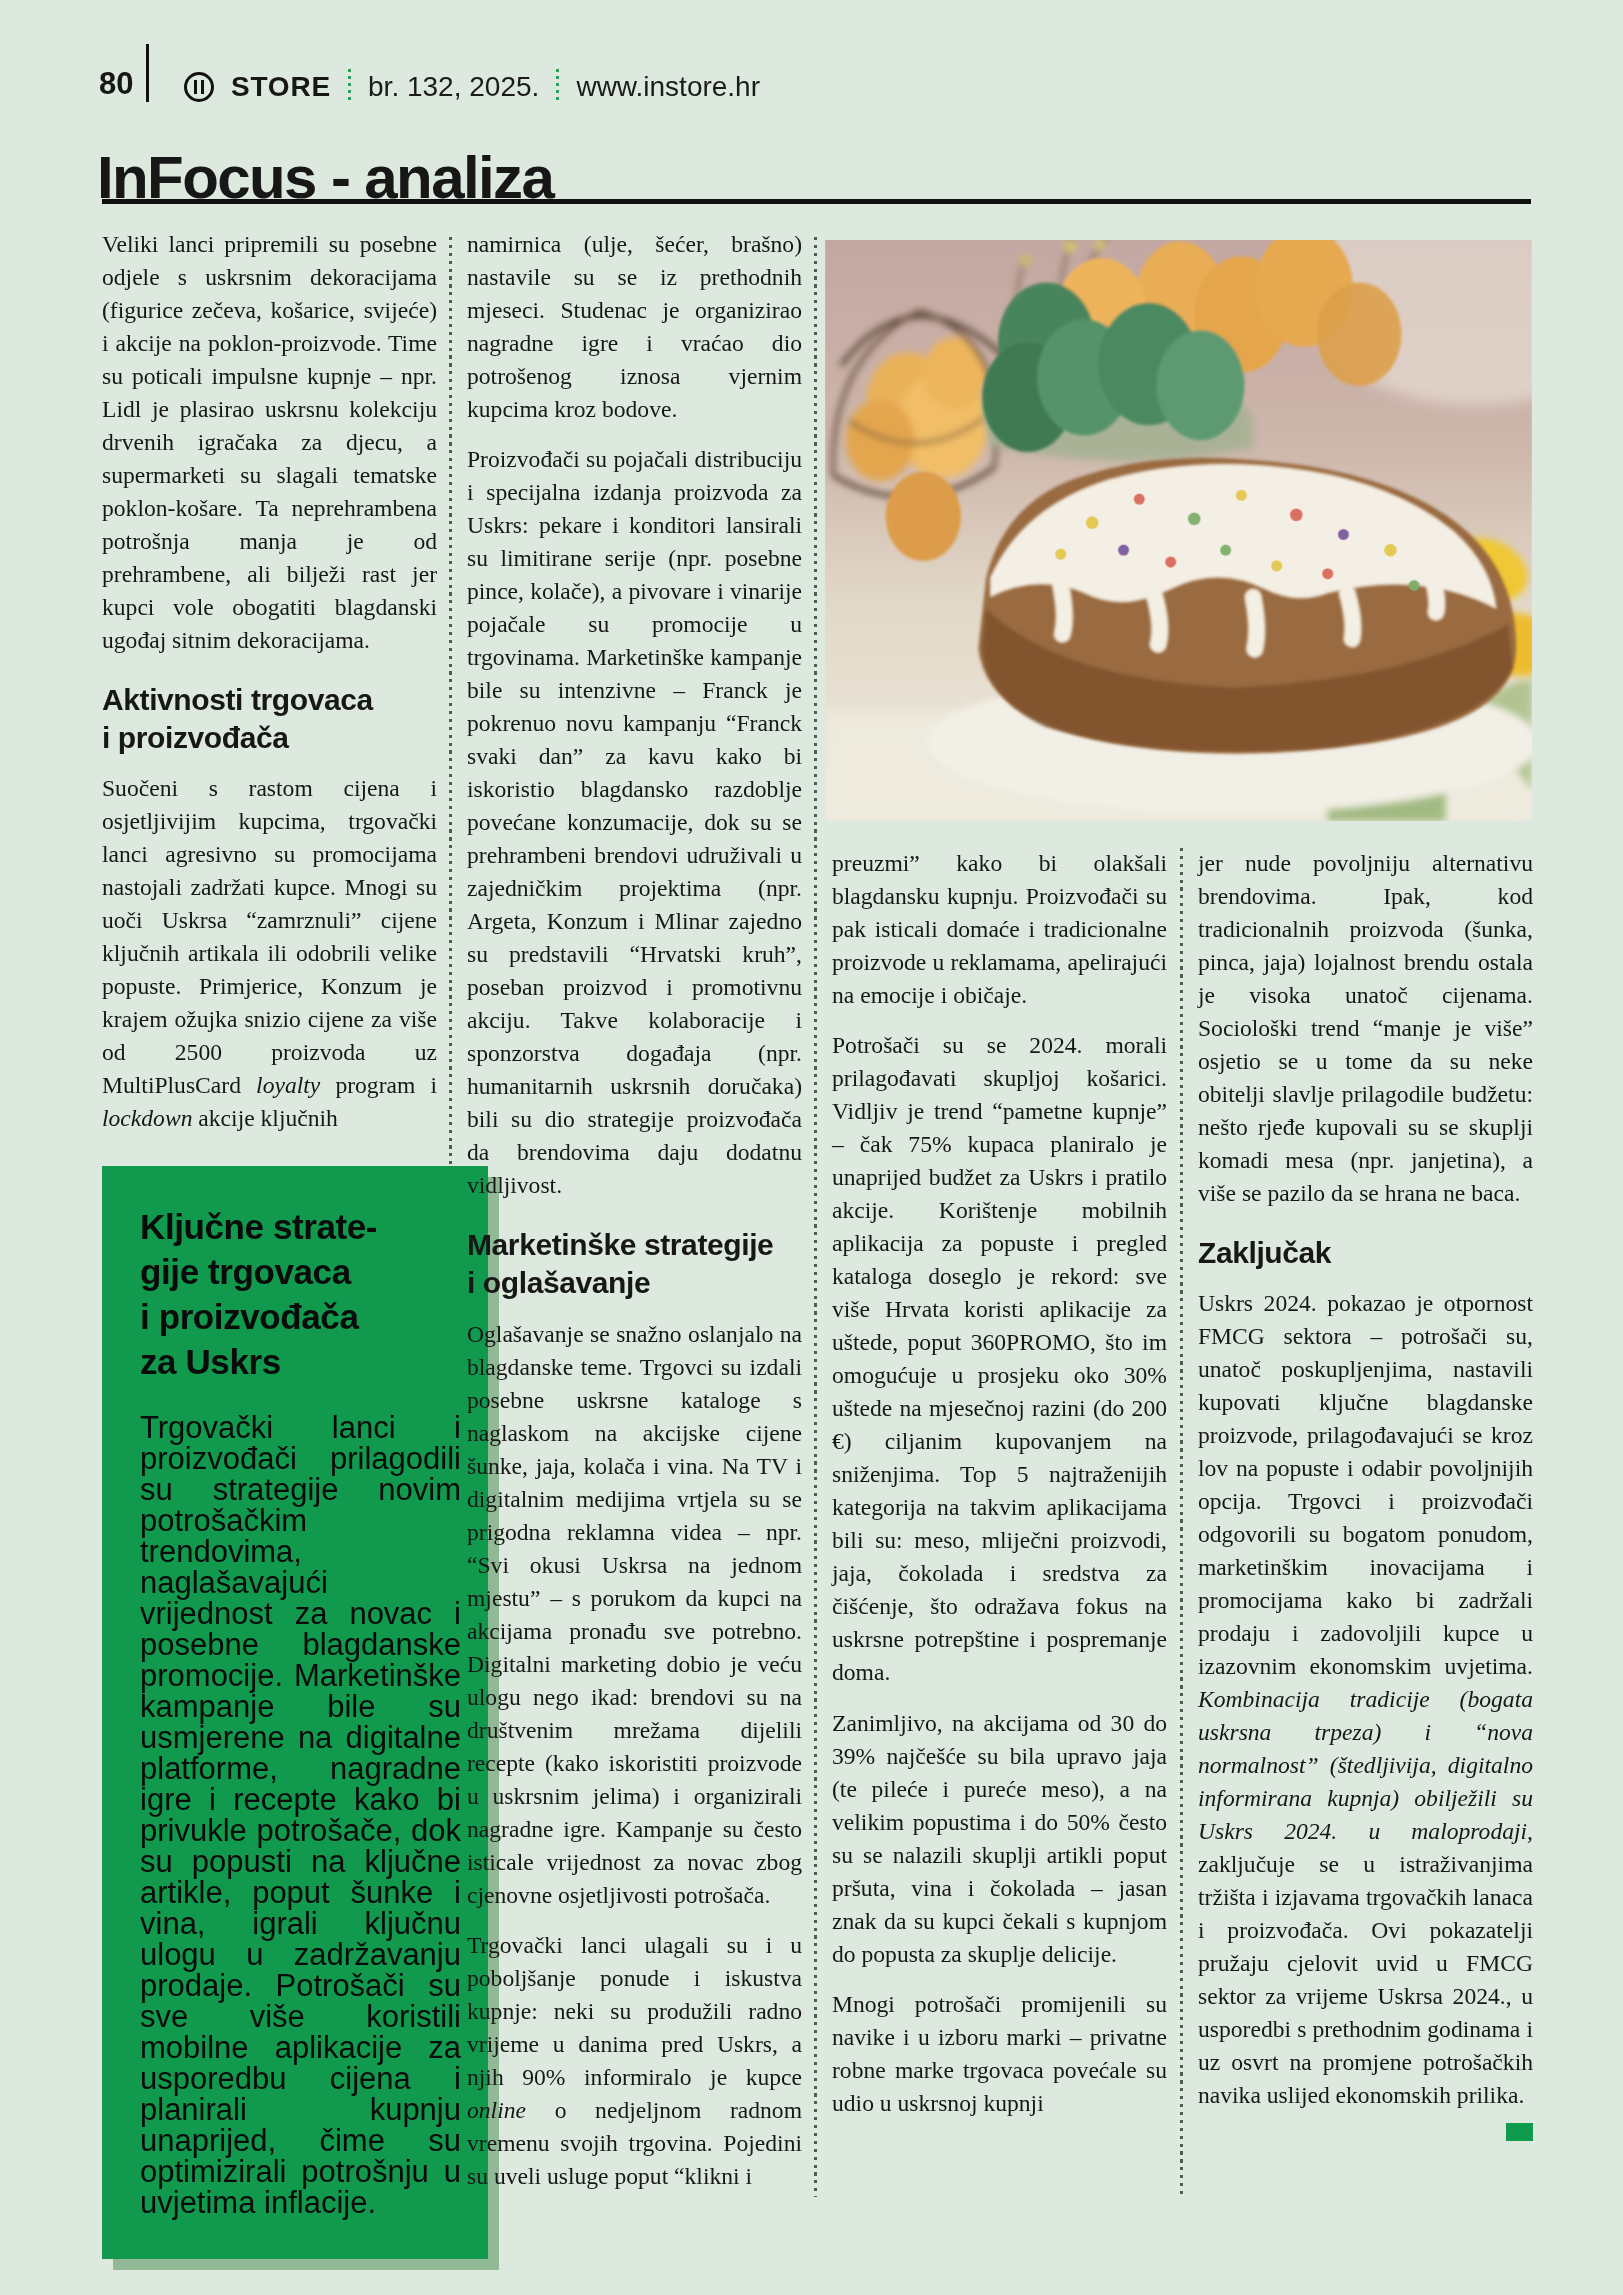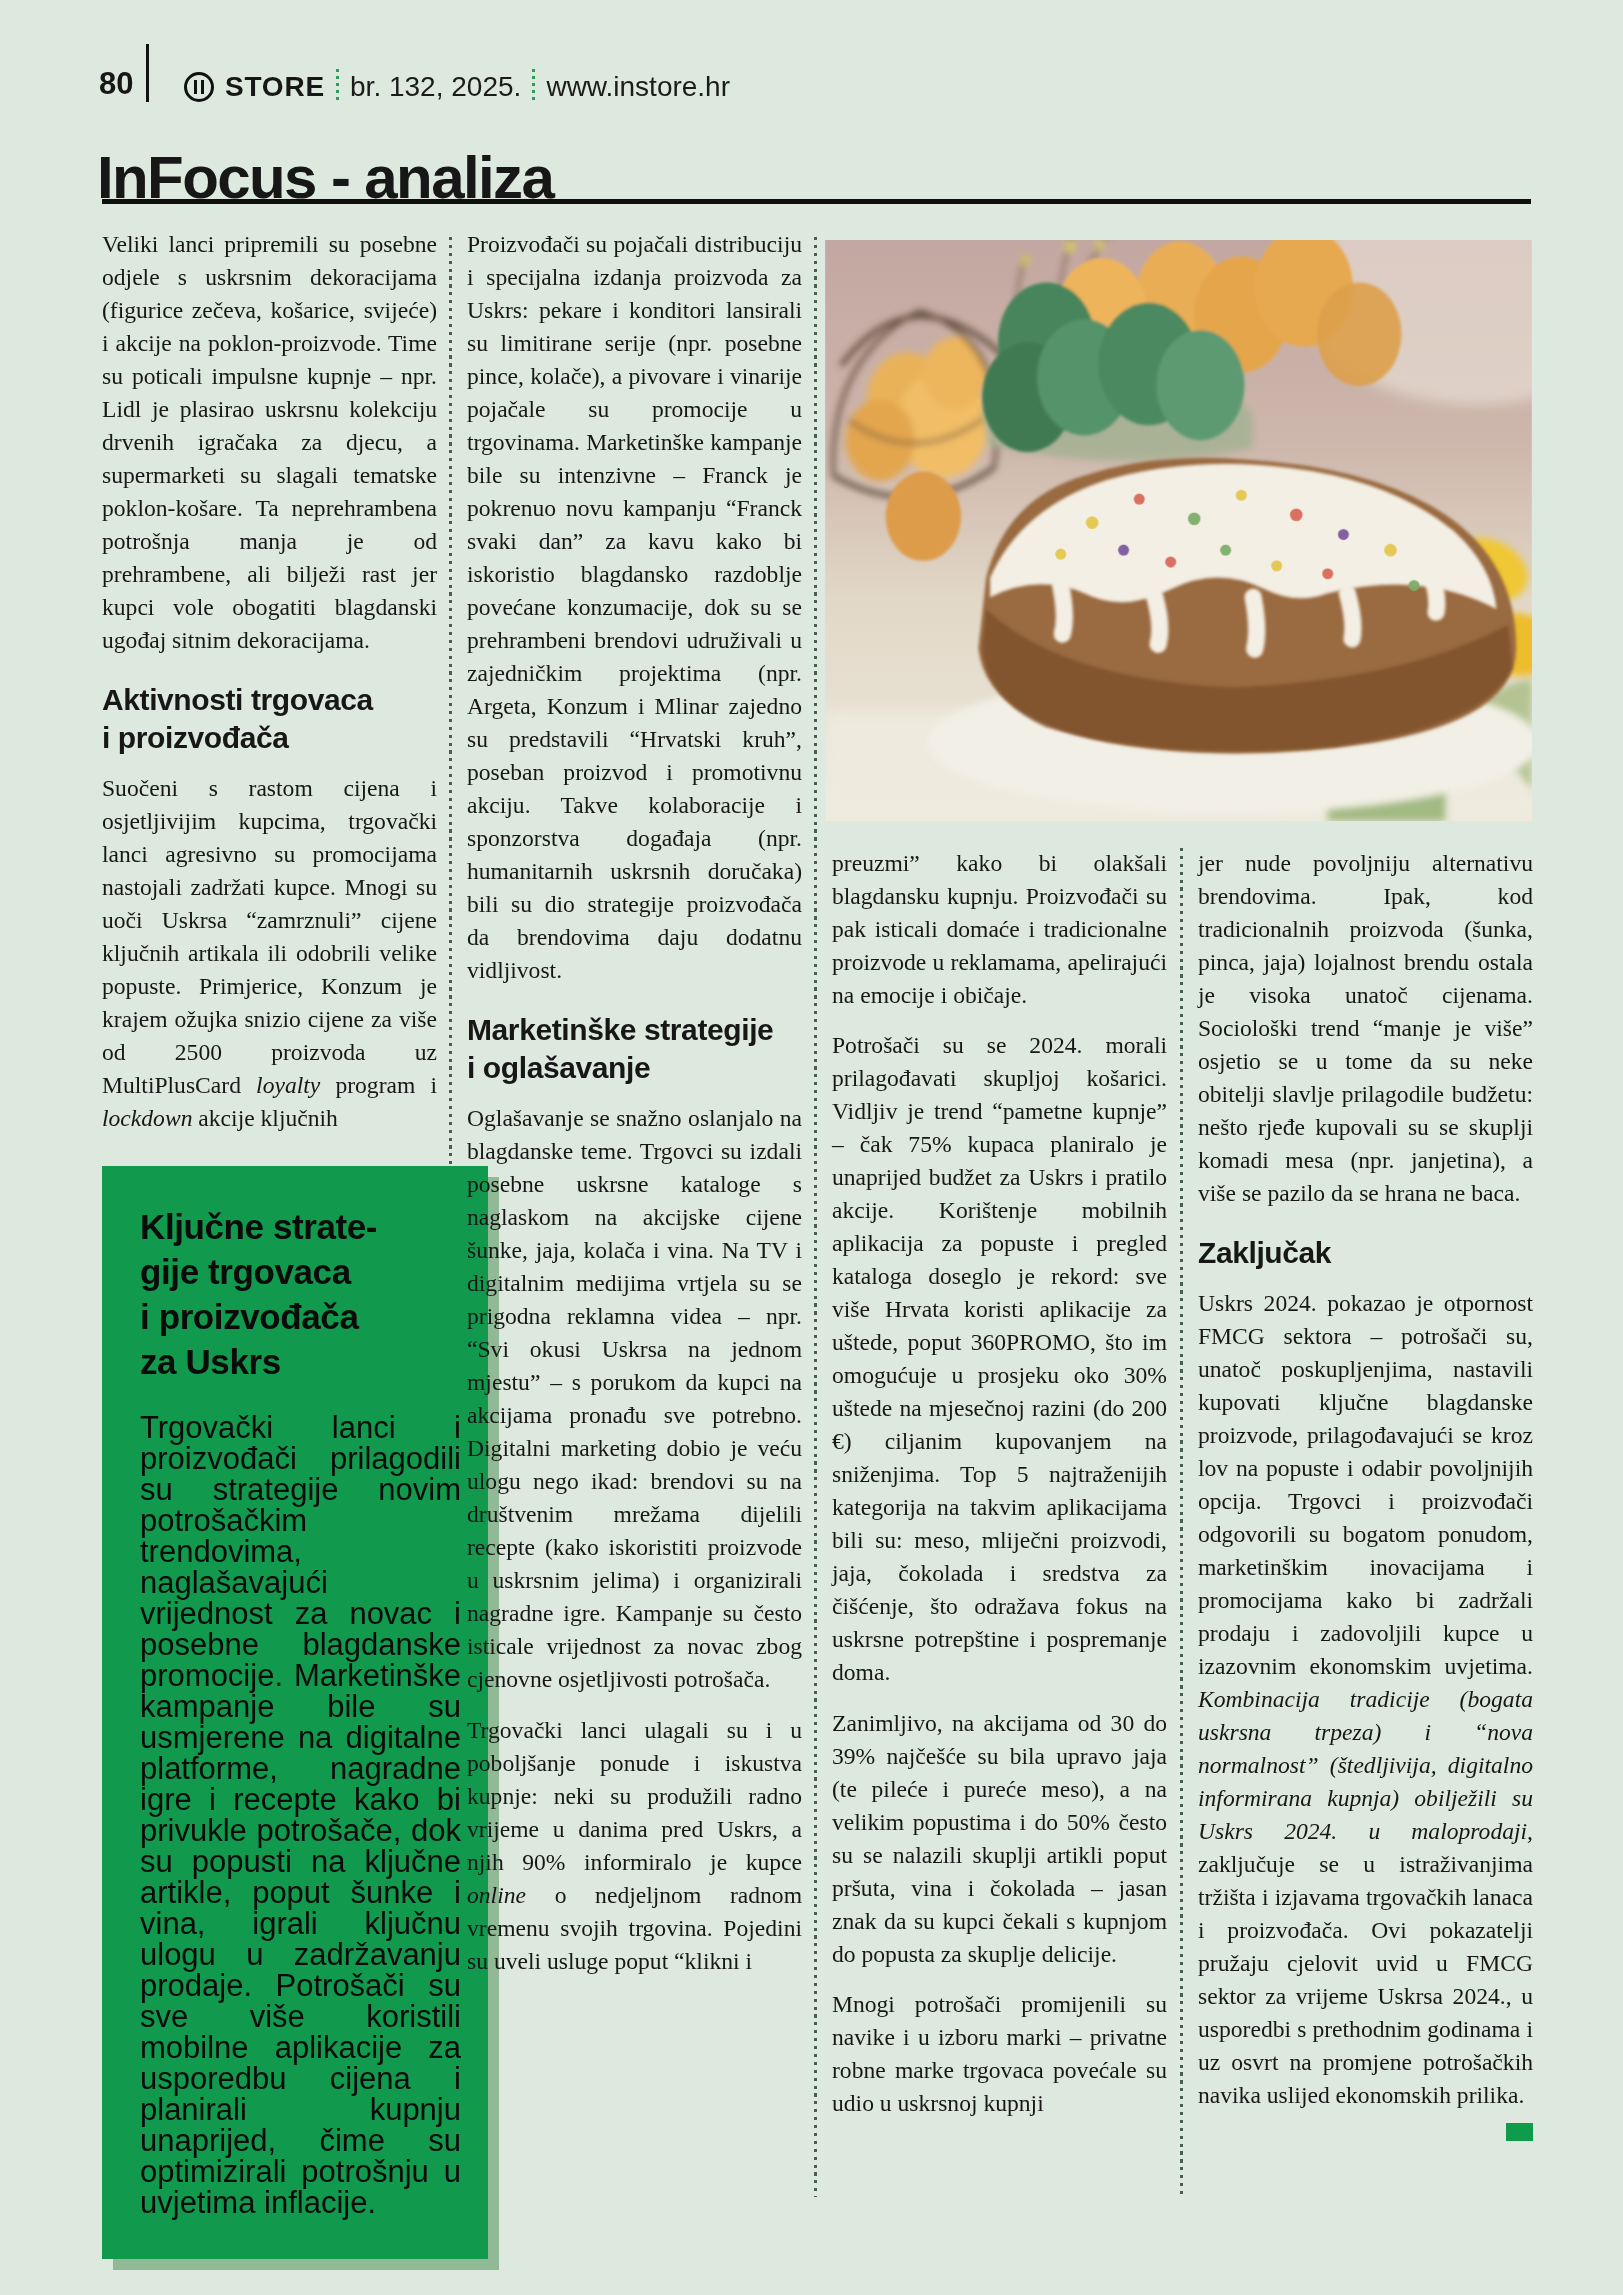--- a/index.html
+++ b/index.html
@@ -6,21 +6,21 @@
   body{
     width:1623px;height:2295px;position:relative;
     background:#dde9de;color:#171717;
     font-family:"Liberation Serif","DejaVu Serif",serif;
     overflow:hidden;
   }
   .abs{position:absolute;}
   
   .page-num{left:99px;top:68px;font:700 31px/1 "Liberation Sans",sans-serif;letter-spacing:0;}
   .head-vline{left:146px;top:44px;width:3.1px;height:58px;background:#111;}
-  .brandrow{left:184px;top:69px;display:flex;align-items:center;gap:11px;
+  .brandrow{left:184px;top:69px;display:flex;align-items:center;gap:17px;
     font-family:"Liberation Sans",sans-serif;font-size:28px;}
   .logo-circle{width:30px;height:30px;border-radius:50%;border:3.1px solid #111;
     display:flex;align-items:center;justify-content:center;box-sizing:border-box;}
   .logo-circle i{display:block;width:3.1px;height:14px;background:#111;margin:0 1.6px;}
   .brand{font-weight:700;letter-spacing:0.8px;}
   .hdot{width:3.1px;height:35px;
     background:repeating-linear-gradient(to bottom,#2f9e5a 0 3.1px,transparent 3.1px 7px);}
   .issue,.site{font-weight:400;color:#1b1b1b;}
   .page-title{left:97px;top:108px;font:800 60px/1 "Liberation Sans",sans-serif;letter-spacing:-1.6px;}
   .title-rule{left:102px;top:199px;width:1429px;height:4.7px;background:#101010;}
@@ -185,20 +185,21 @@
     <h2>Ključne strate-
 gije trgovaca
 i proizvođača
 za Uskrs</h2>
     <p>Trgovački lanci i proizvođači prilagodili su strategije novim potrošačkim trendovima, naglašavajući vrijednost za novac i posebne blagdanske promocije. Marketinške kampanje bile su usmjerene na digitalne platforme, nagradne igre i recepte kako bi privukle potrošače, dok su popusti na ključne artikle, poput šunke i vina, igrali ključnu ulogu u zadržavanju prodaje. Potrošači su sve više koristili mobilne aplikacije za usporedbu cijena i planirali kupnju unaprijed, čime su optimizirali potrošnju u uvjetima inflacije.</p>
   </aside>
 </div>
 
 <div class="col c2">
     <div>
+      <p class="body-p"><span>namirnica (ulje, šećer, brašno) nastavile su se iz prethodnih mjeseci. Studenac je organizirao nagradne igre i vraćao dio potrošenog iznosa vjernim kupcima kroz bodove.</span></p>
       <p class="body-p"><span>Proizvođači su pojačali distribuciju i specijalna izdanja proizvoda za Uskrs: pekare i konditori lansirali su limitirane serije (npr. posebne pince, kolače), a pivovare i vinarije pojačale su promocije u trgovinama. Marketinške kampanje bile su intenzivne – Franck je pokrenuo novu kampanju “Franck svaki dan” za kavu kako bi iskoristio blagdansko razdoblje povećane konzumacije, dok su se prehrambeni brendovi udruživali u zajedničkim projektima (npr. Argeta, Konzum i Mlinar zajedno su predstavili “Hrvatski kruh”, poseban proizvod i promotivnu akciju. Takve kolaboracije i sponzorstva događaja (npr. humanitarnih uskrsnih doručaka) bili su dio strategije proizvođača da brendovima daju dodatnu vidljivost.</span></p>
       <h3 class="col-heading">Marketinške strategije
 i oglašavanje</h3>
       <p class="body-p"><span>Oglašavanje se snažno oslanjalo na blagdanske teme. Trgovci su izdali posebne uskrsne kataloge s naglaskom na akcijske cijene šunke, jaja, kolača i vina. Na TV i digitalnim medijima vrtjela su se prigodna reklamna videa – npr. “Svi okusi Uskrsa na jednom mjestu” – s porukom da kupci na akcijama pronađu sve potrebno. Digitalni marketing dobio je veću ulogu nego ikad: brendovi su na društvenim mrežama dijelili recepte (kako iskoristiti proizvode u uskrsnim jelima) i organizirali nagradne igre. Kampanje su često isticale vrijednost za novac zbog cjenovne osjetljivosti potrošača.</span></p>
       <p class="body-p"><span>Trgovački lanci ulagali su i u poboljšanje ponude i iskustva kupnje: neki su produžili radno vrijeme u danima pred Uskrs, a njih 90% informiralo je kupce </span><span class="ital">online</span><span> o nedjeljnom radnom vremenu svojih trgovina. Pojedini su uveli usluge poput “klikni i</span></p>
     </div>
   </div>
 <div class="col c3">
     <div>
       <p class="body-p"><span>preuzmi” kako bi olakšali blagdansku kupnju. Proizvođači su pak isticali domaće i tradicionalne proizvode u reklamama, apelirajući na emocije i običaje.</span></p>

